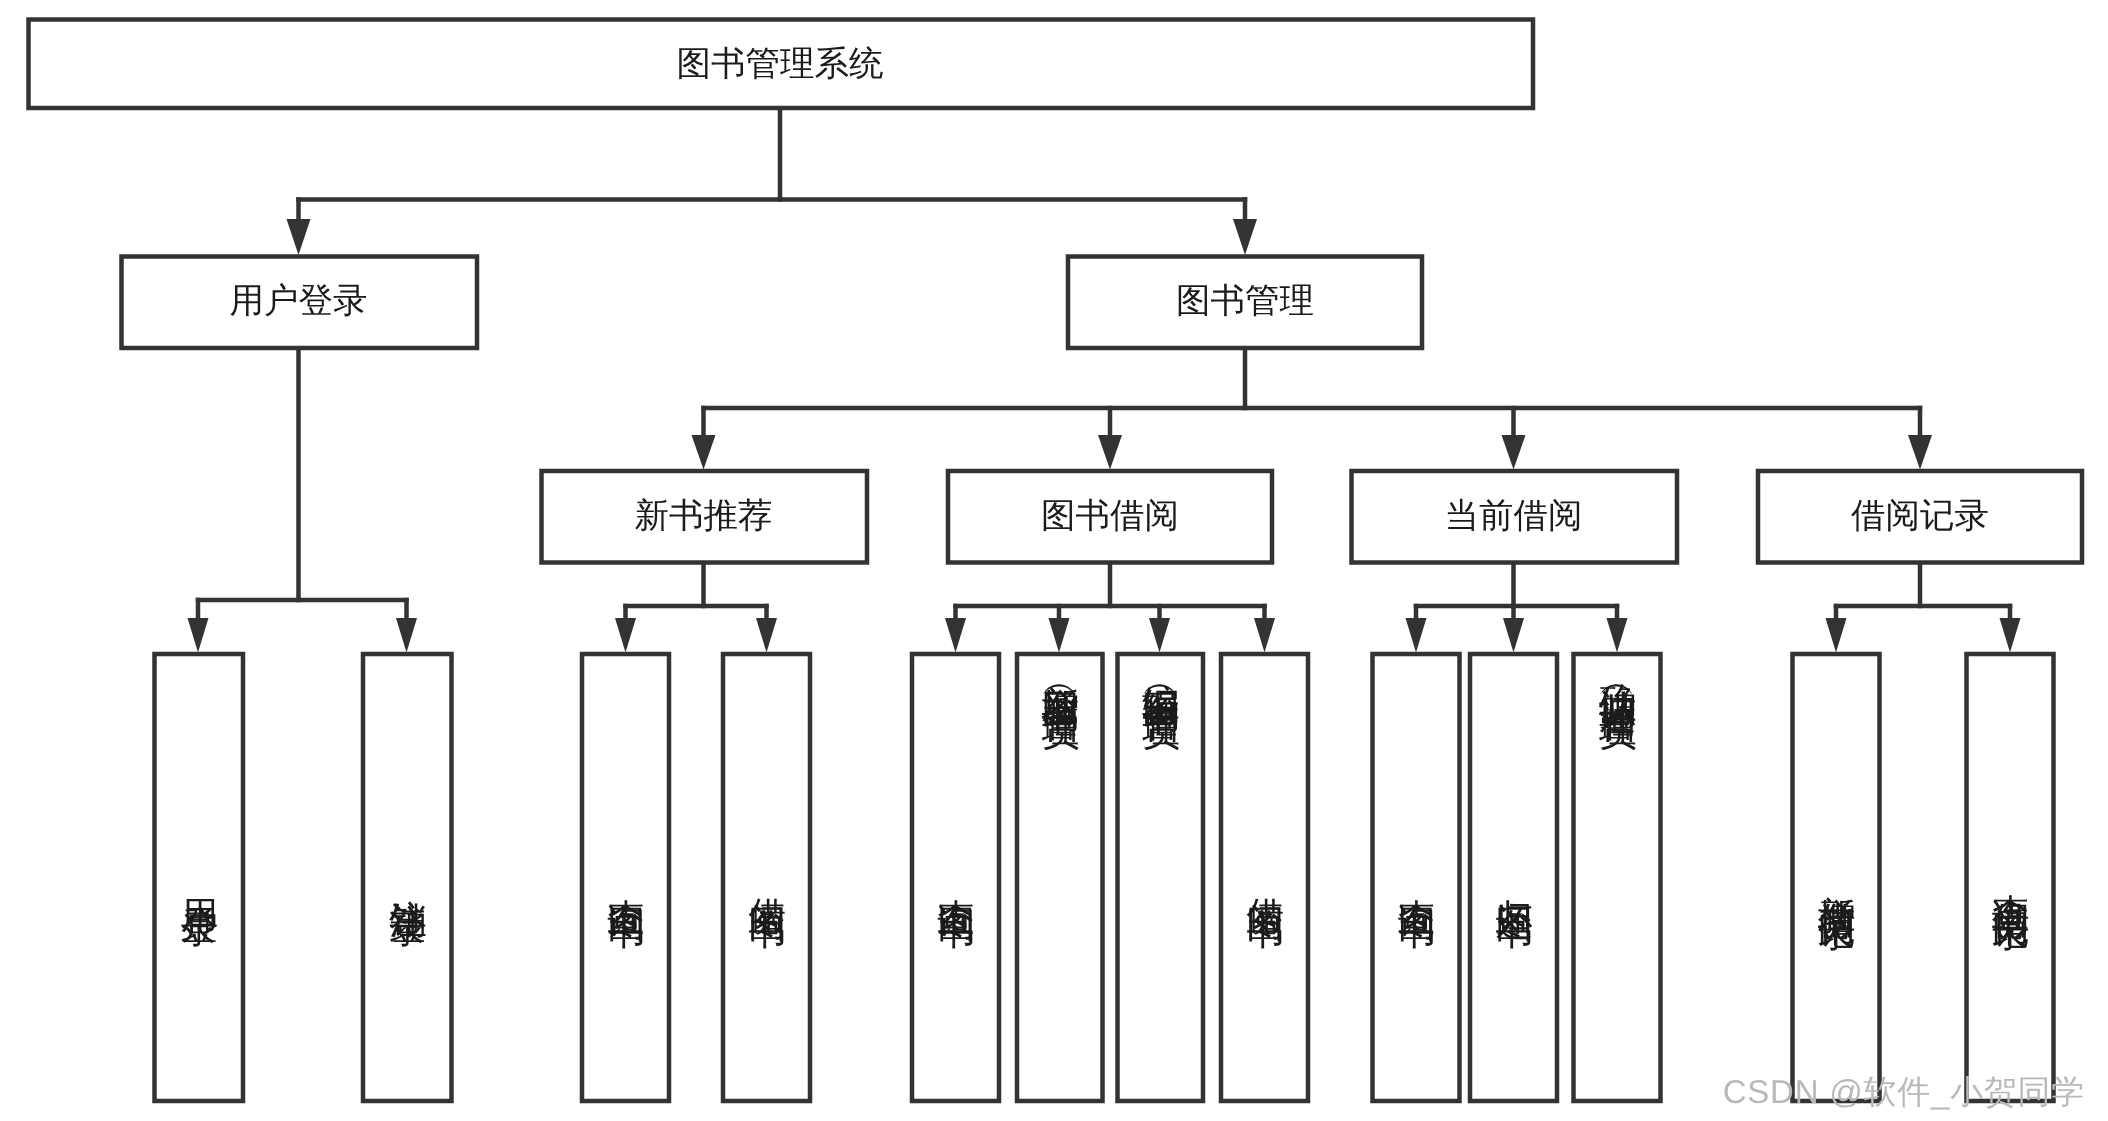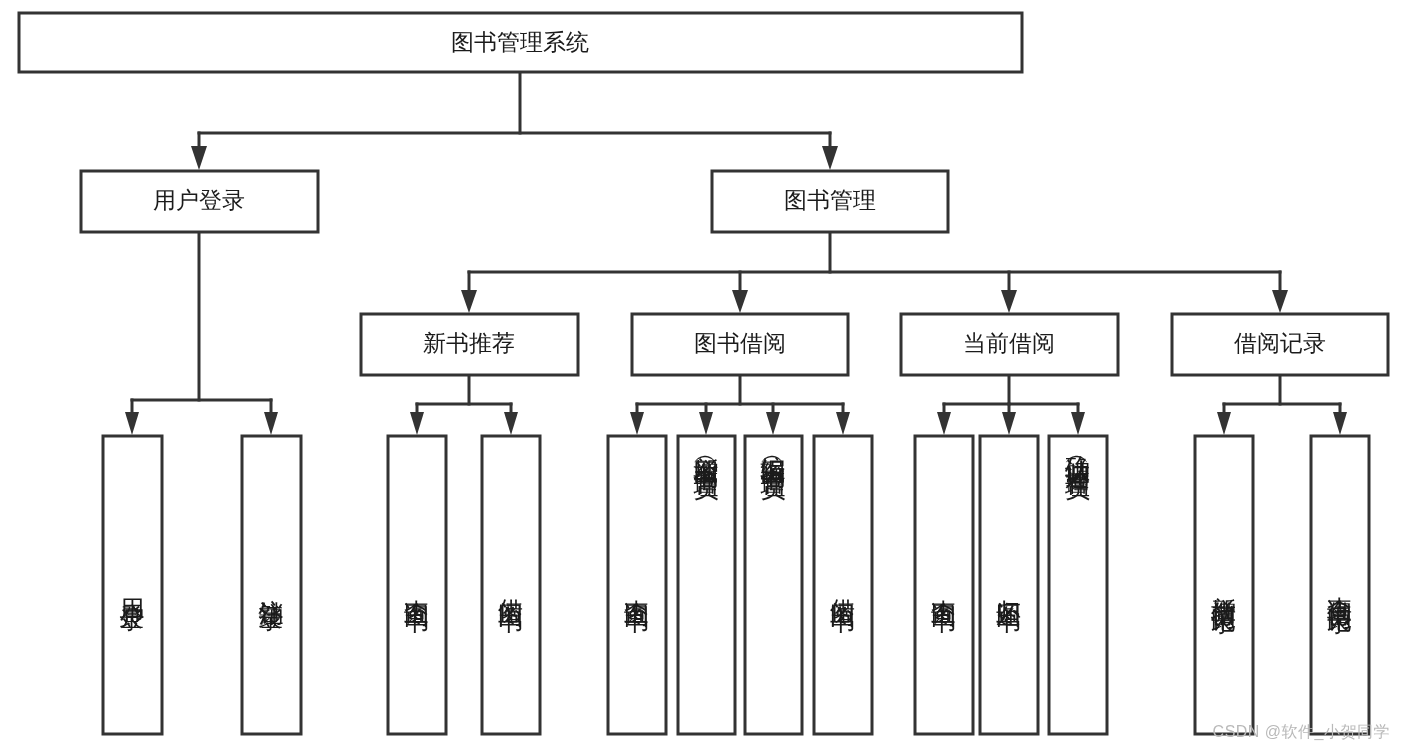--- a/index.html
+++ b/index.html
@@ -60,21 +60,21 @@
     line-height: 1.12;
     letter-spacing: 3px;
     color: #1b1b1b;
     white-space: nowrap;
   }
   .watermark {
     position: absolute;
     right: 8px;
     bottom: 4px;
     font-family: "Liberation Sans", "DejaVu Sans", sans-serif;
-    font-size: 16px;
+    font-size: 22px;
     color: #b9b9b9;
     letter-spacing: 0.5px;
     white-space: nowrap;
   }
 </style>
 </head>
 <body>
 
 <div id="stage">
 

